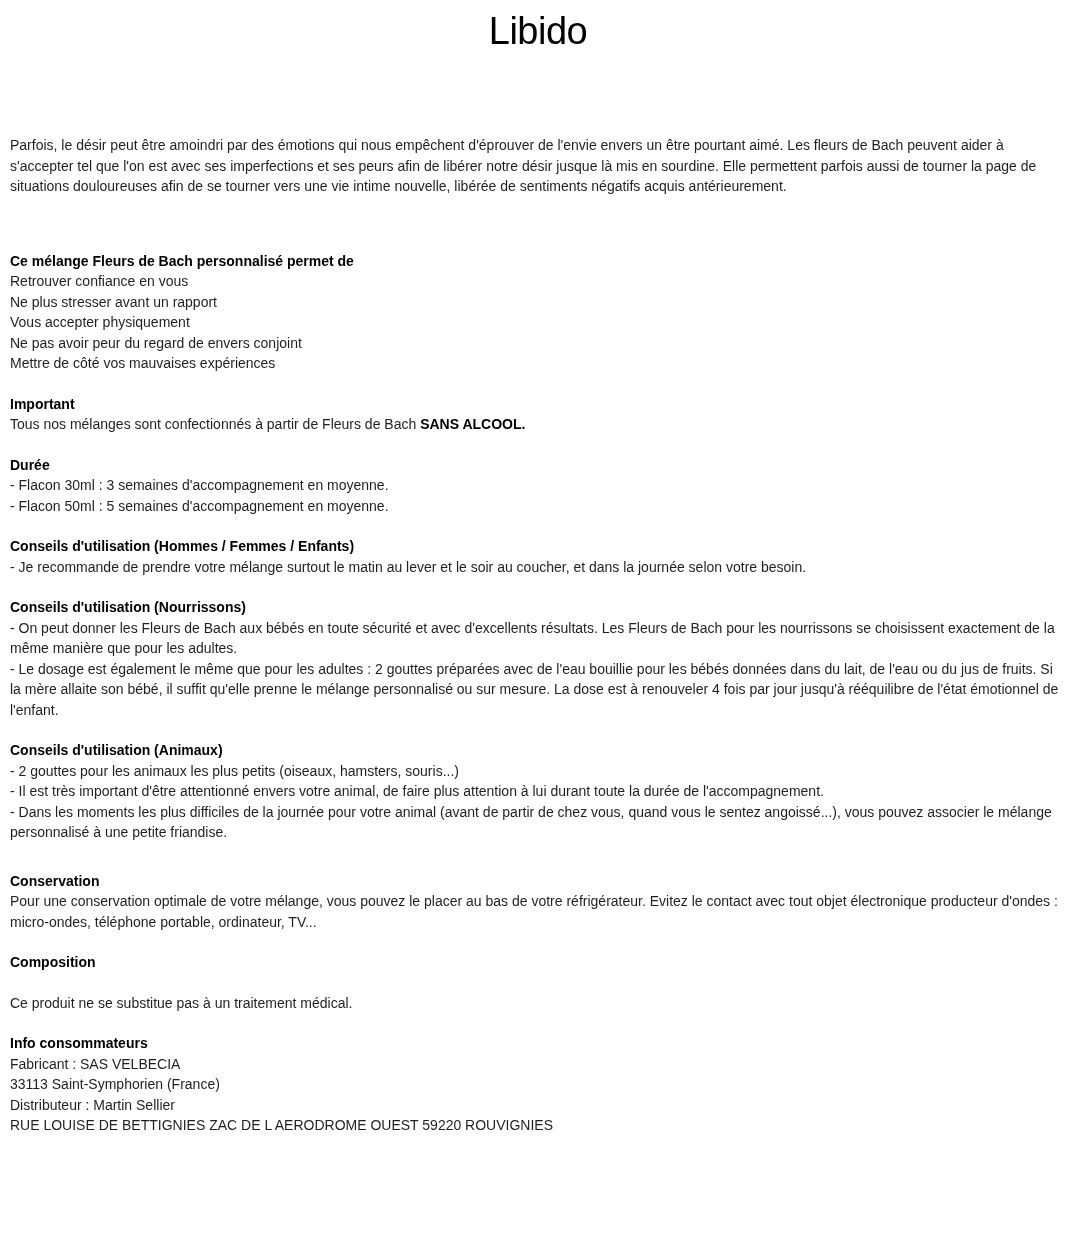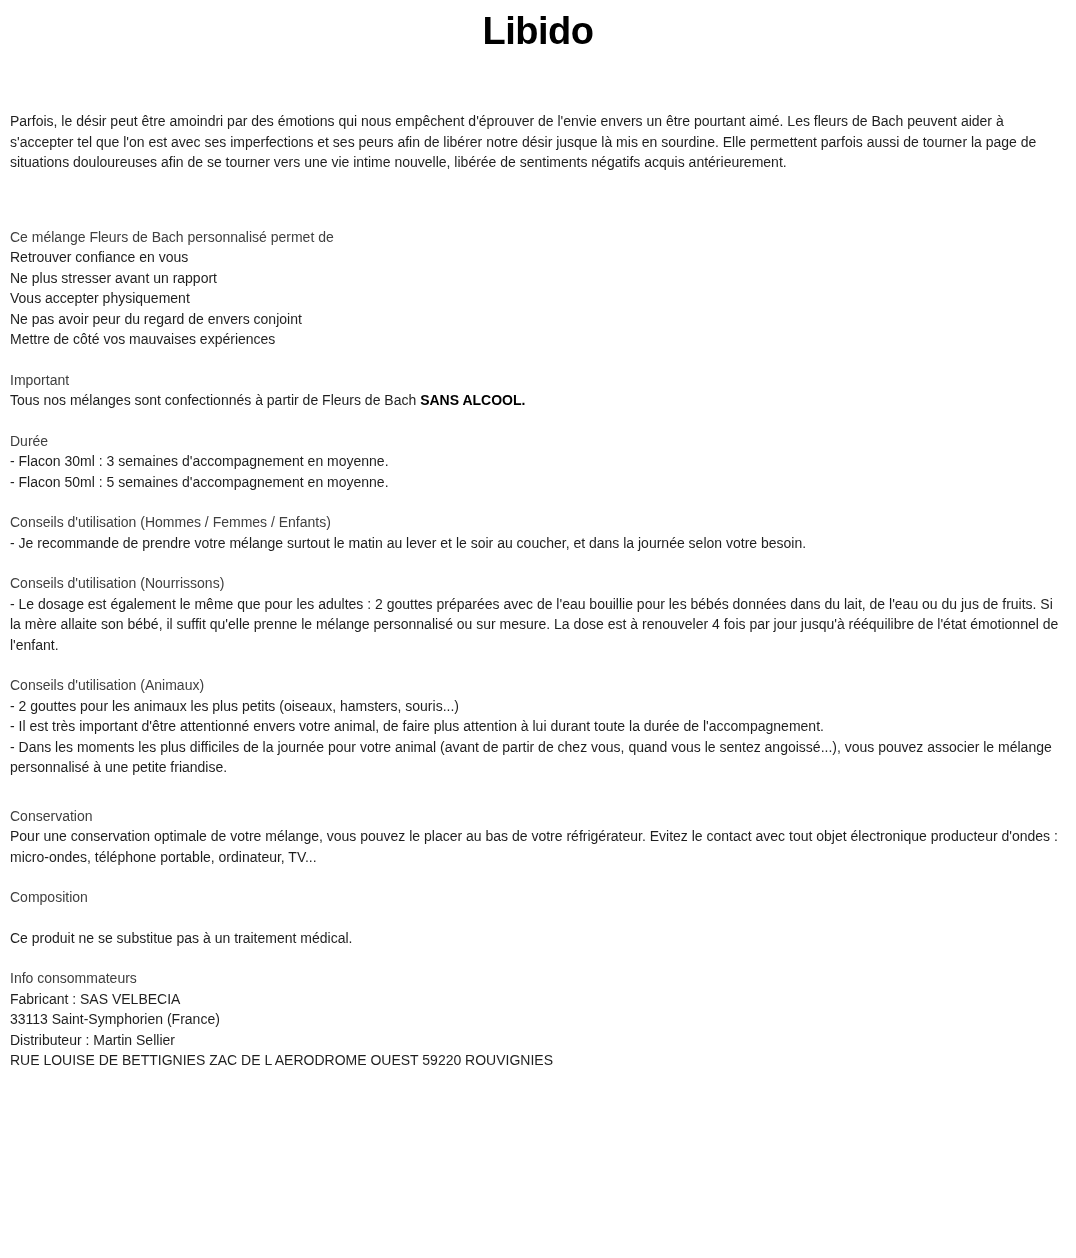--- a/index.html
+++ b/index.html
@@ -15,37 +15,37 @@
     background: #ffffff;
     font-family: "Liberation Sans", sans-serif;
     font-size: 14px;
     line-height: 20.5px;
     color: #1f1f1f;
   }
   .title {
     margin: 0;
     font-size: 38px;
     line-height: 47px;
-    font-weight: 700;
+    font-weight: 400;
     text-align: center;
     color: #000000;
     letter-spacing: -0.5px;
   }
   .intro {
-    margin: 56px 0 0 0;
+    margin: 80px 0 0 0;
   }
   .section {
     margin-top: 20px;
   }
   .section.gap-xl { margin-top: 54px; }
   .section.gap-lg { margin-top: 28px; }
   .heading {
     margin: 0;
-    font-weight: 400;
-    color: #404040;
+    font-weight: 700;
+    color: #000000;
   }
   .line {
     margin: 0;
   }
   strong { color: #000000; }
 </style>
 </head>
 <body>
 
 <div class="page">
@@ -74,20 +74,21 @@
     <p class="line">- Flacon 50ml : 5 semaines d'accompagnement en moyenne.</p>
   </div>
 
   <div class="section">
     <p class="heading">Conseils d'utilisation (Hommes / Femmes / Enfants)</p>
     <p class="line">- Je recommande de prendre votre mélange surtout le matin au lever et le soir au coucher, et dans la journée selon votre besoin.</p>
   </div>
 
   <div class="section">
     <p class="heading">Conseils d'utilisation (Nourrissons)</p>
+    <p class="line">- On peut donner les Fleurs de Bach aux bébés en toute sécurité et avec d'excellents résultats. Les Fleurs de Bach pour les nourrissons se choisissent exactement de la même manière que pour les adultes.</p>
     <p class="line">- Le dosage est également le même que pour les adultes : 2 gouttes préparées avec de l'eau bouillie pour les bébés données dans du lait, de l'eau ou du jus de fruits. Si la mère allaite son bébé, il suffit qu'elle prenne le mélange personnalisé ou sur mesure. La dose est à renouveler 4 fois par jour jusqu'à rééquilibre de l'état émotionnel de l'enfant.</p>
   </div>
 
   <div class="section">
     <p class="heading">Conseils d'utilisation (Animaux)</p>
     <p class="line">- 2 gouttes pour les animaux les plus petits (oiseaux, hamsters, souris...)</p>
     <p class="line">- Il est très important d'être attentionné envers votre animal, de faire plus attention à lui durant toute la durée de l'accompagnement.</p>
     <p class="line">- Dans les moments les plus difficiles de la journée pour votre animal (avant de partir de chez vous, quand vous le sentez angoissé...), vous pouvez associer le mélange personnalisé à une petite friandise.</p>
   </div>
 

